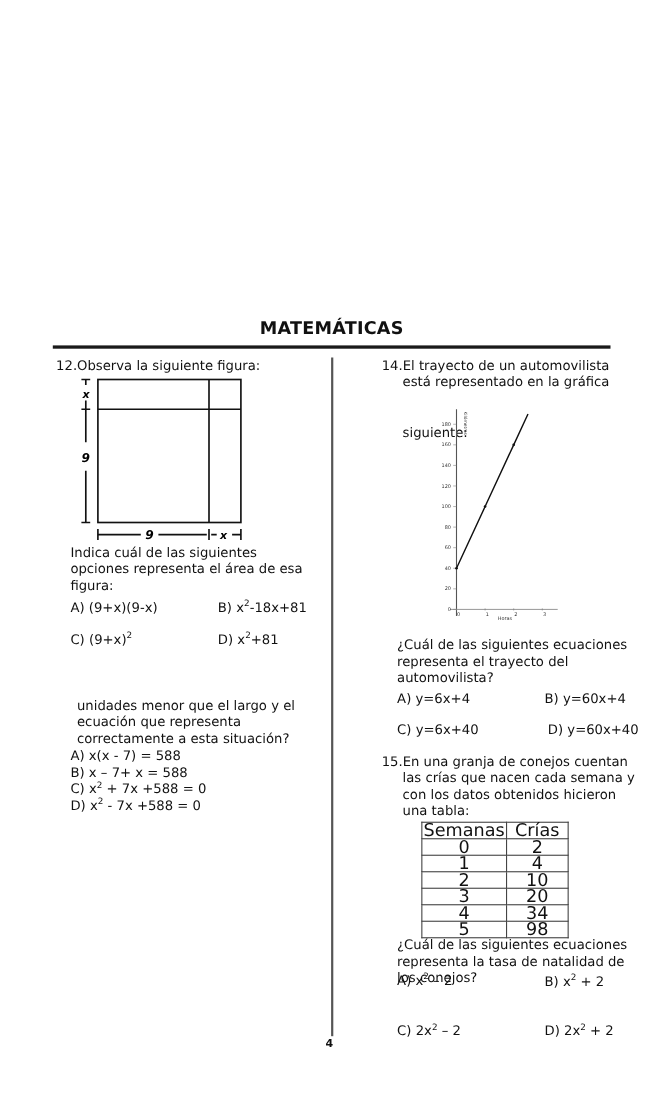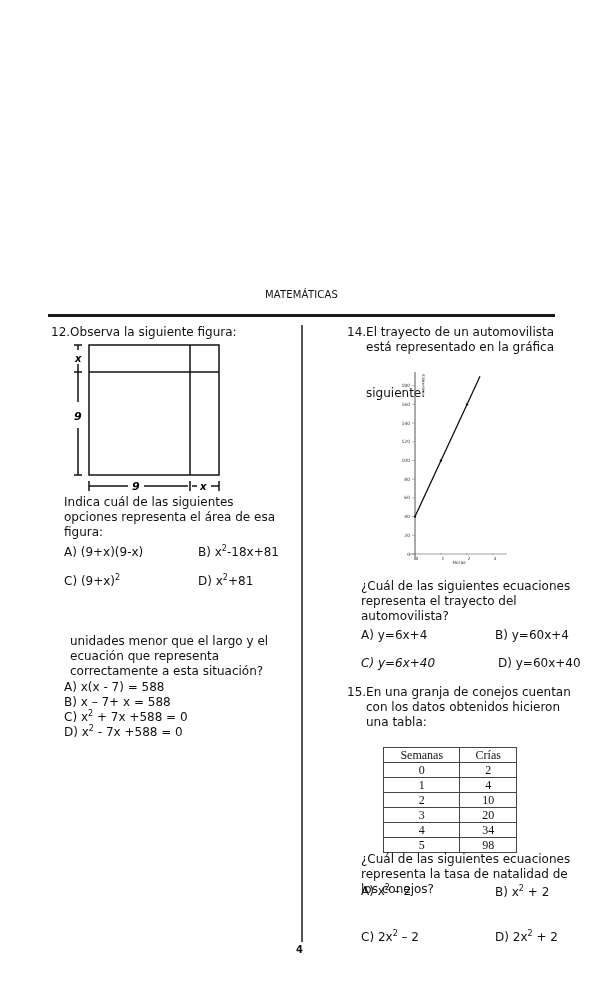--- a/index.html
+++ b/index.html
@@ -1,27 +1,27 @@
 <!DOCTYPE html>
 <html><head>
 <meta charset="utf-8">
 <style>
   html, body { margin:0; padding:0; background:#ffffff; }
   body { width:603px; height:994px; position:relative; overflow:hidden;
          font-family:"DejaVu Sans", sans-serif; color:#111; font-size:12px; }
   .abs { position:absolute; }
-  .title { left:0; width:603px; top:289px; text-align:center; font-weight:normal; font-size:10px; letter-spacing:0.2px; }
+  .title { left:0; width:603px; top:289px; text-align:center; font-weight:bold; font-size:16px; letter-spacing:0.2px; }
   .rule { left:48px; top:314px; width:507px; height:3px; background:#1a1a1a; }
   .vdiv { left:301px; top:325px; width:2px; height:617px; background:#555; }
   .pagenum { left:296px; top:944px; font-weight:bold; font-size:10px; }
   .q { line-height:15px; font-size:12px; }
   .line { white-space:nowrap; }
   .opt { white-space:nowrap; font-size:12px; line-height:15px; }
   sup { font-size:8px; vertical-align:5px; line-height:0; }
-  table.crias { border-collapse:collapse; font-size:12px;font-family:Liberation Serif, serif; }
+  table.crias { border-collapse:collapse; font-size:16px; }
   table.crias td, table.crias th { border:1px solid #444; padding:0; text-align:center; height:14px; line-height:14px; font-weight:normal; }
   svg text { font-family:"DejaVu Sans", sans-serif; }
 </style>
 </head>
 <body>
 
 <div class="abs title">MATEMÁTICAS</div>
 <div class="abs rule"></div>
 <div class="abs vdiv"></div>
 <div class="abs pagenum">4</div>
@@ -139,25 +139,26 @@
   <text id="xlabel" font-size="4.5" fill="#333" x="64" y="196" text-anchor="middle">Horas</text>
 </svg>
 
 <div class="abs q" style="left:361px; top:579px;">
   <div class="line">¿Cuál de las siguientes ecuaciones</div>
   <div class="line">representa el trayecto del</div>
   <div class="line">automovilista?</div>
 </div>
 <div class="abs opt" style="left:361px; top:628px;"><span>A)</span>&nbsp;<span>y=6x+4</span></div>
 <div class="abs opt" style="left:495px; top:628px;"><span>B)</span>&nbsp;<span>y=60x+4</span></div>
-<div class="abs opt" style="left:361px; top:656px;font-style:italic;"><span>C)</span>&nbsp;<span>y=6x+40</span></div>
+<div class="abs opt" style="left:361px; top:656px;"><span>C)</span>&nbsp;<span>y=6x+40</span></div>
 <div class="abs opt" style="left:498px; top:656px;"><span>D)</span>&nbsp;<span>y=60x+40</span></div>
 
 <div class="abs q" style="left:347px; top:685px;">
   <div class="line"><span>15.</span><span>En una granja de conejos cuentan</span></div>
+  <div class="line" style="padding-left:19px;">las crías que nacen cada semana y</div>
   <div class="line" style="padding-left:19px;">con los datos obtenidos hicieron</div>
   <div class="line" style="padding-left:19px;">una tabla:</div>
 </div>
 
 <table class="abs crias" style="left:383px; top:747px; width:134px;">
   <colgroup>
       <col style="width:77px">
       <col style="width:57px">
     </colgroup>
   <thead>

